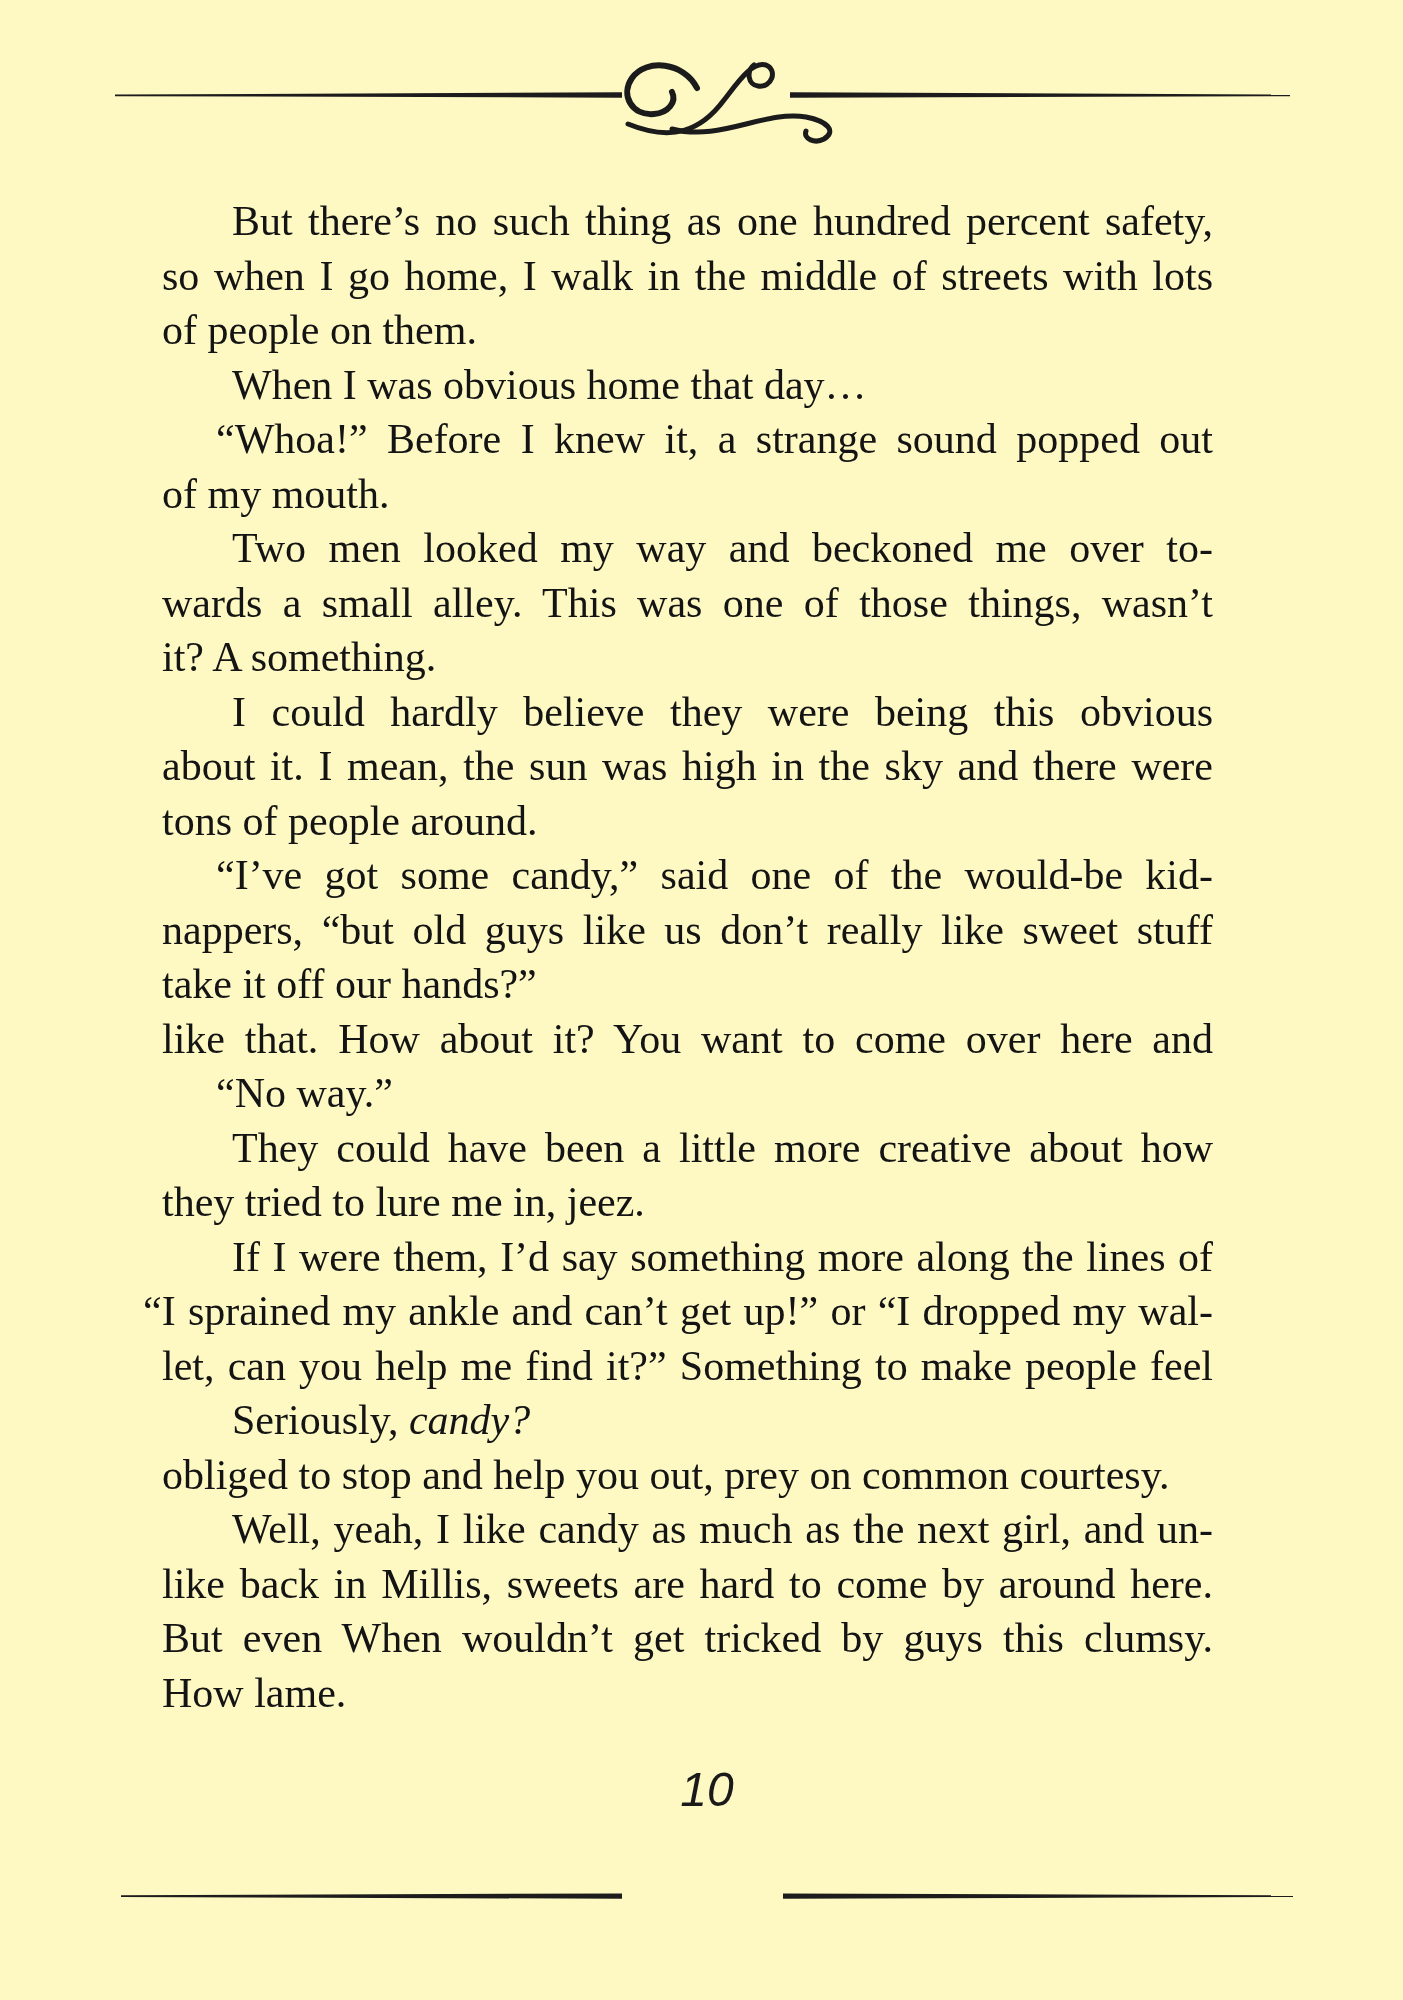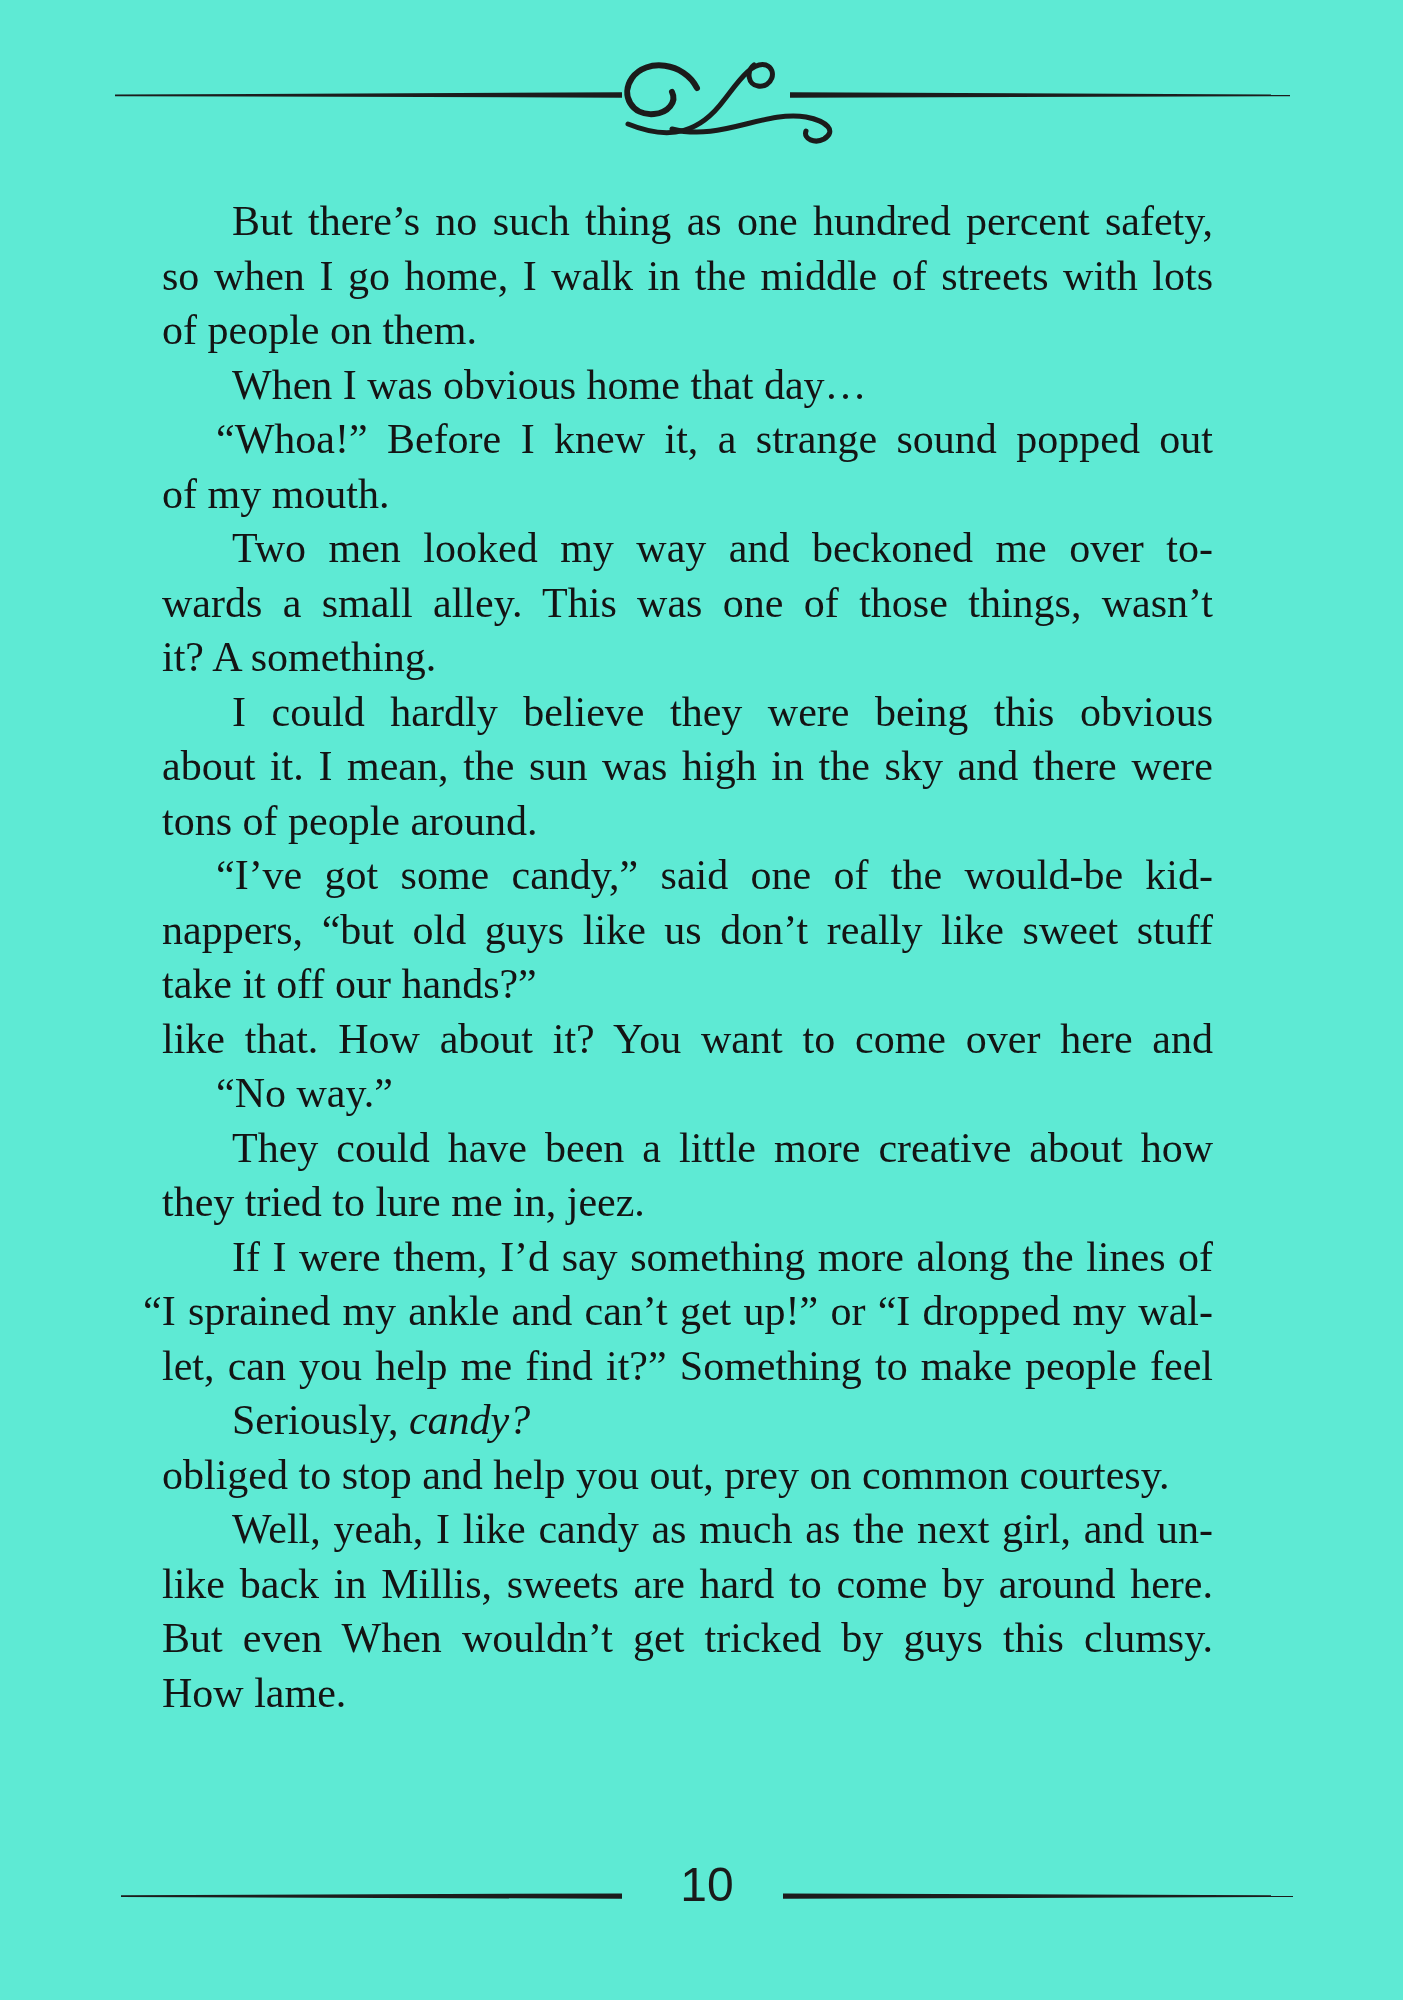--- a/index.html
+++ b/index.html
@@ -4,21 +4,21 @@
 <style>
   html, body {
     margin: 0;
     padding: 0;
     background: #ffffff;
   }
   .page {
     position: relative;
     width: 1403px;
     height: 2000px;
-    background: #5eead4;
+    background: #fef9c3;
     overflow: hidden;
     font-family: "Liberation Serif", "DejaVu Serif", serif;
     color: #141414;
   }
   .ornament {
     position: absolute;
     left: 0;
     top: 0;
     width: 1403px;
     height: 2000px;
@@ -41,28 +41,29 @@
   }
   
   .ind   { text-indent: 70px; }
   
   .ind-q { text-indent: 54px; }
   
   .hang  { margin-left: -19px; }
   .it { font-style: italic; }
   .page-num {
     position: absolute;
-    top: 1861px;
+    top: 1766px;
     left: 657px;
     width: 100px;
     text-align: center;
     font-family: "Liberation Sans", "DejaVu Sans", sans-serif;
     font-size: 48px;
     line-height: 48px;
     color: #1a1a1a;
+    font-style: italic;
   }
 </style>
 </head>
 <body>
 
 <div class="page">
 
   <svg class="ornament" viewBox="0 0 1403 2000" xmlns="http://www.w3.org/2000/svg" aria-hidden="true">
 
     <polygon points="115,94.6 622,92.3 622,97.7 115,96.2" fill="#1c1c1c"></polygon>

